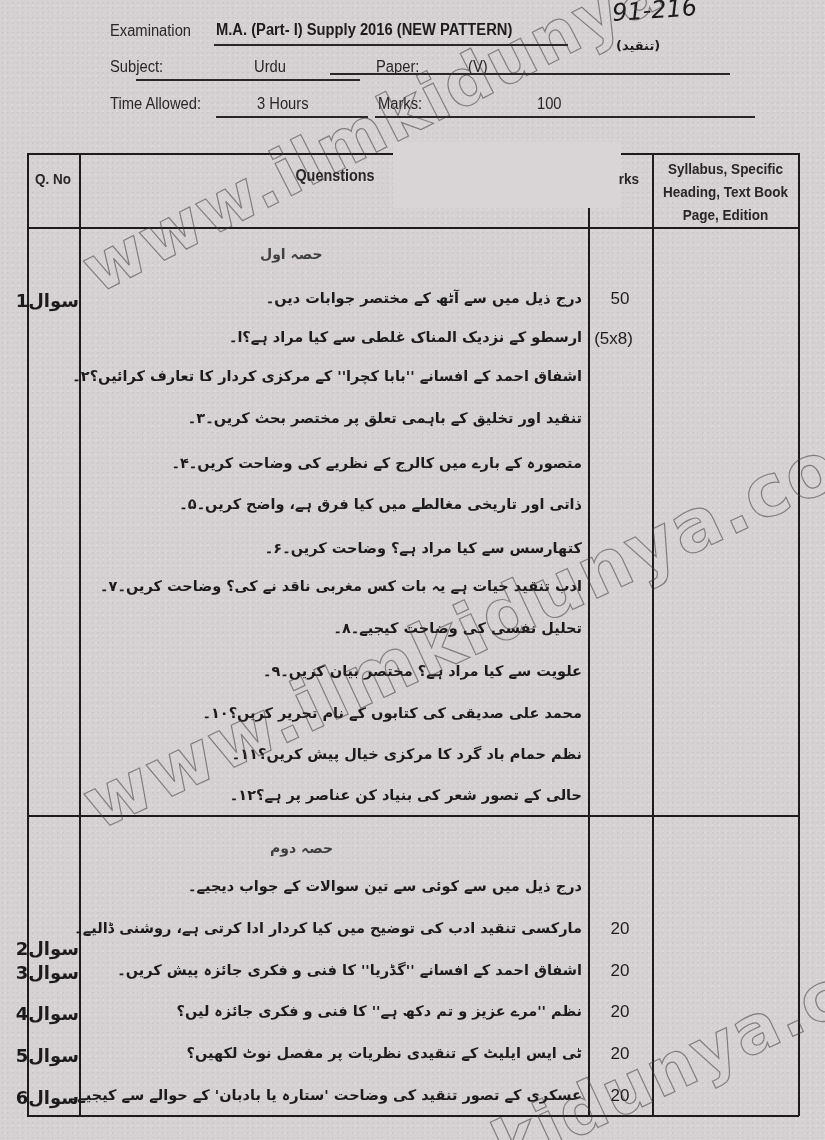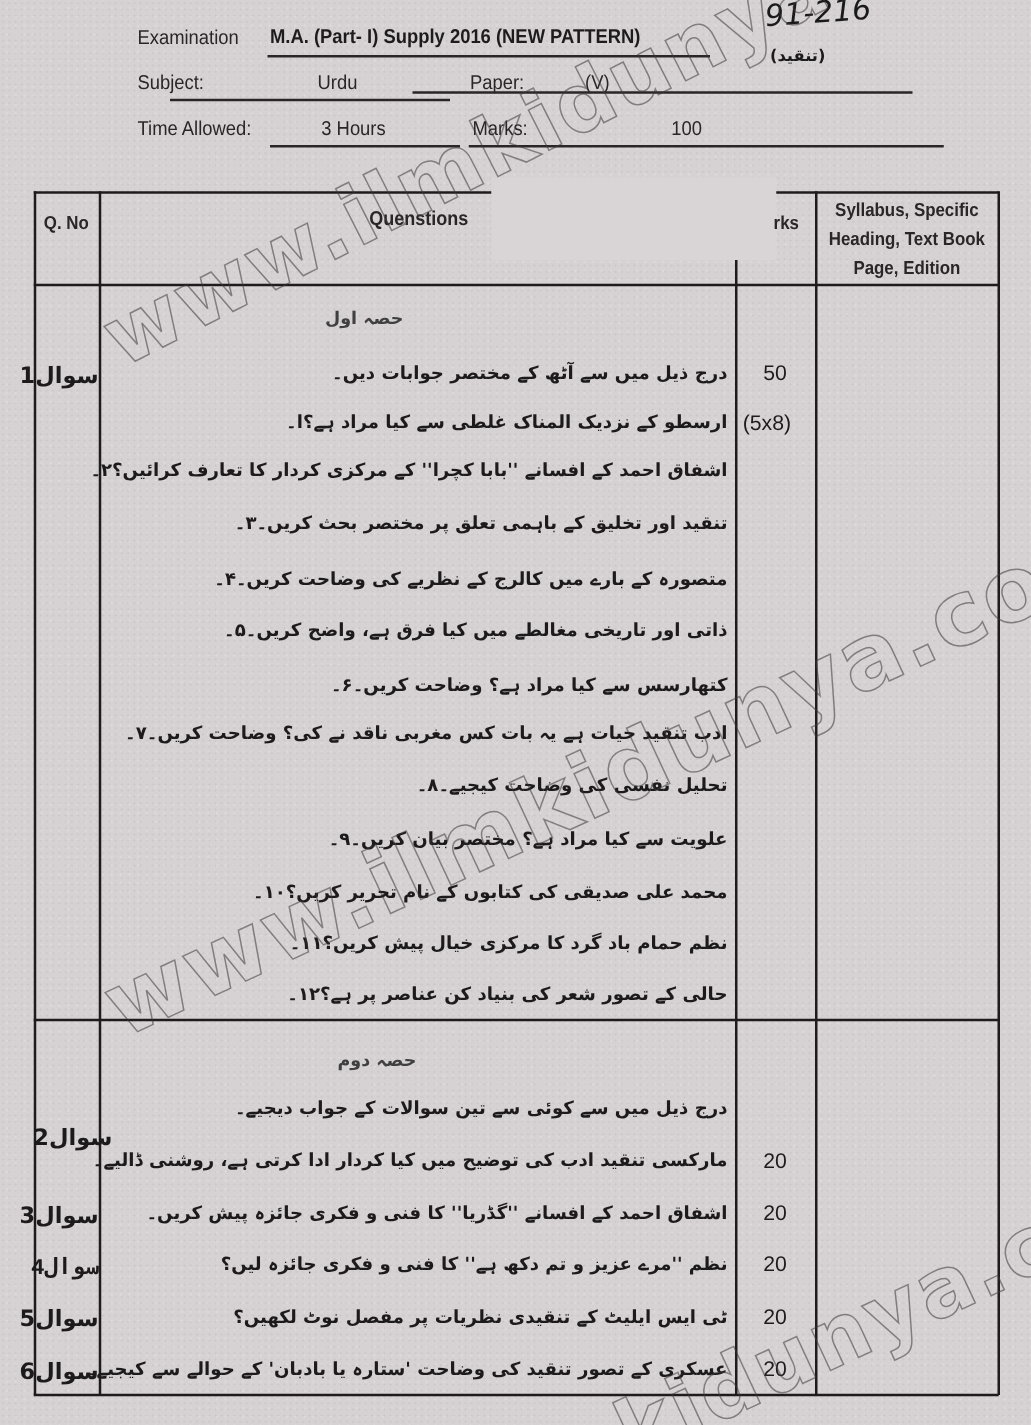--- a/index.html
+++ b/index.html
@@ -100,31 +100,31 @@
   <div class="abs urdu" style="right:243px; top:620px;"><span>تحلیل نفسی کی وضاحت کیجیے۔</span><span class="itemno">۸۔</span></div>
   <div class="abs urdu" style="right:243px; top:663px;"><span>علویت سے کیا مراد ہے؟ مختصر بیان کریں۔</span><span class="itemno">۹۔</span></div>
   <div class="abs urdu" style="right:243px; top:705px;text-align:center;"><span>محمد علی صدیقی کی کتابوں کے نام تحریر کریں؟</span><span class="itemno">۱۰۔</span></div>
   <div class="abs urdu" style="right:243px; top:746px;"><span>نظم حمام باد گرد کا مرکزی خیال پیش کریں؟</span><span class="itemno">۱۱۔</span></div>
   <div class="abs urdu" style="right:243px; top:787px;"><span>حالی کے تصور شعر کی بنیاد کن عناصر پر ہے؟</span><span class="itemno">۱۲۔</span></div>
 
   <div class="abs urdu-head" style="left:270px; top:840px; width:120px;">حصہ دوم</div>
   <div class="abs urdu" style="right:243px; top:878px;">درج ذیل میں سے کوئی سے تین سوالات کے جواب دیجیے۔</div>
 
   <div>
-    <div class="abs qno" style="left:27px; top:900px; width:52px;margin-left:11px;">سوال2</div>
+    <div class="abs qno" style="left:27px; top:938px; width:52px;">سوال2</div>
     <div class="abs urdu" style="right:243px; top:920px;">مارکسی تنقید ادب کی توضیح میں کیا کردار ادا کرتی ہے، روشنی ڈالیے۔</div>
     <div class="abs num" style="left:588px; top:919px; width:64px;">20</div>
   </div>
   <div>
     <div class="abs qno" style="left:27px; top:962px; width:52px;">سوال3</div>
     <div class="abs urdu" style="right:243px; top:962px;">اشفاق احمد کے افسانے ''گڈریا'' کا فنی و فکری جائزہ پیش کریں۔</div>
     <div class="abs num" style="left:588px; top:961px; width:64px;">20</div>
   </div>
   <div>
-    <div class="abs qno" style="left:27px; top:1003px; width:52px;font-family:Liberation Mono, monospace;">سوال4</div>
+    <div class="abs qno" style="left:27px; top:1003px; width:52px;">سوال4</div>
     <div class="abs urdu" style="right:243px; top:1003px;">نظم ''مرے عزیز و تم دکھ ہے'' کا فنی و فکری جائزہ لیں؟</div>
     <div class="abs num" style="left:588px; top:1002px; width:64px;">20</div>
   </div>
   <div>
     <div class="abs qno" style="left:27px; top:1045px; width:52px;">سوال5</div>
     <div class="abs urdu" style="right:243px; top:1045px;">ٹی ایس ایلیٹ کے تنقیدی نظریات پر مفصل نوٹ لکھیں؟</div>
     <div class="abs num" style="left:588px; top:1044px; width:64px;">20</div>
   </div>
   <div>
     <div class="abs qno" style="left:27px; top:1087px; width:52px;">سوال6</div>

